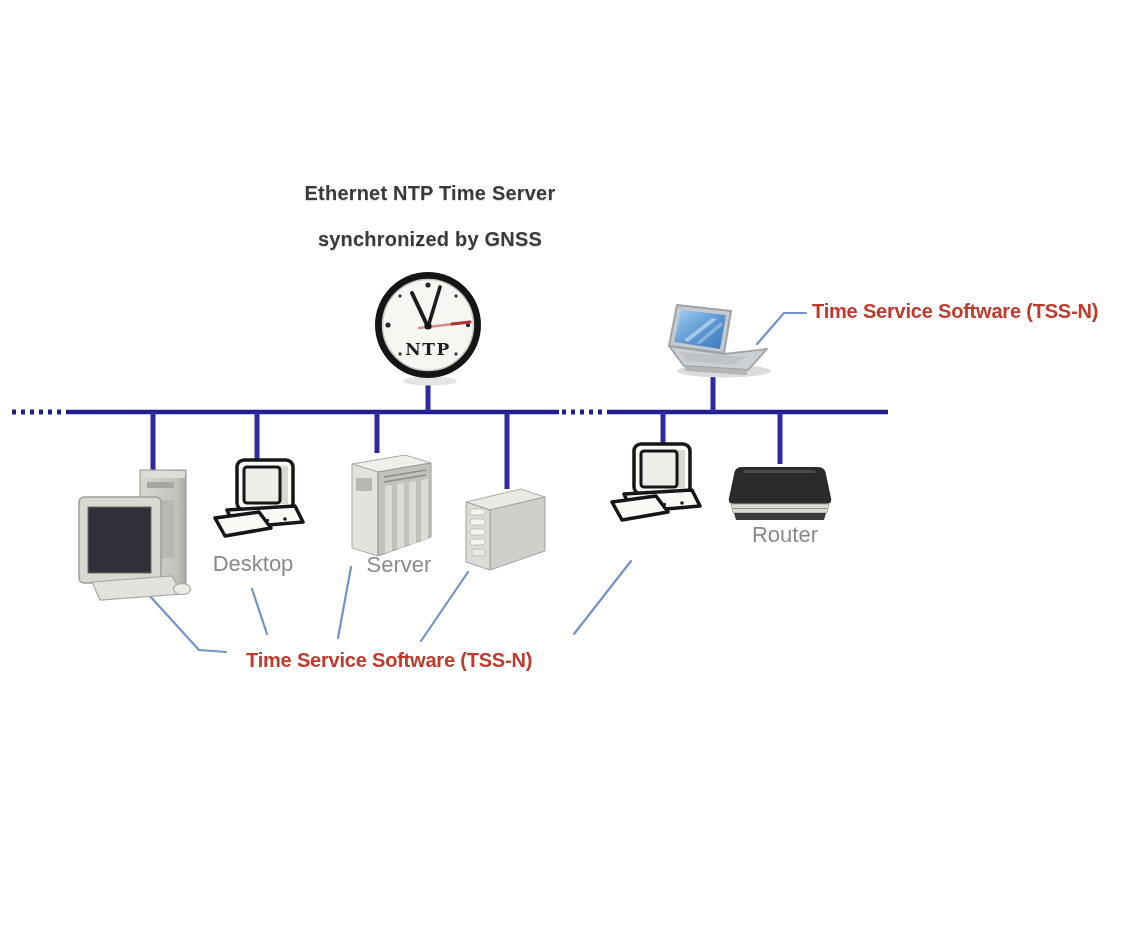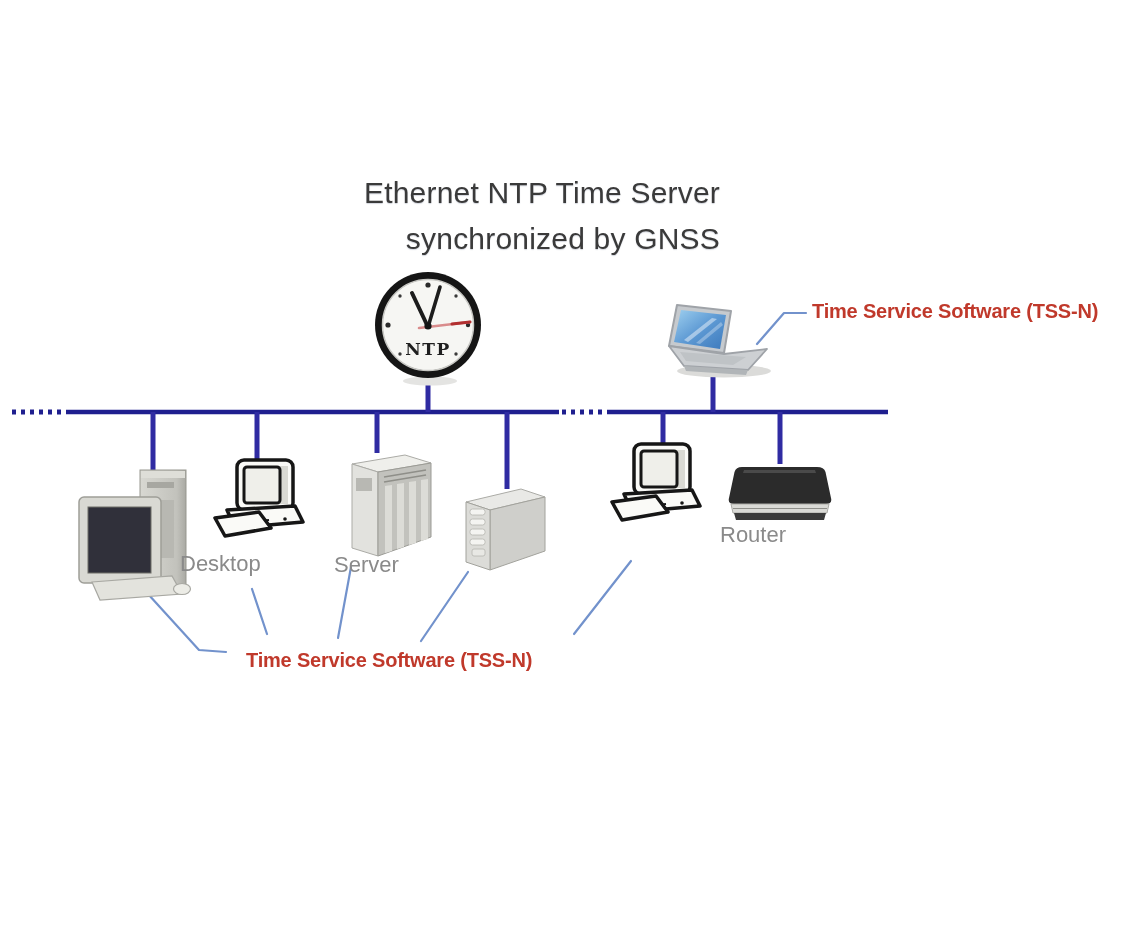--- a/index.html
+++ b/index.html
@@ -10,27 +10,27 @@
     --title-text:#3A3A3A;
     --device-label-gray:#8A8A8A;
   }
   html,body{margin:0;padding:0;background:#fff;}
   .canvas{
     position:relative;width:1140px;height:928px;background:#ffffff;overflow:hidden;
     font-family:"Liberation Sans", sans-serif;
   }
   svg.overlay{position:absolute;left:0;top:0;}
   .title{
-    position:absolute;left:140px;top:170px;width:580px;text-align:right;
-    color:var(--title-text);font-weight:normal;font-size:30px;line-height:46px;
+    position:absolute;left:140px;top:170px;width:580px;text-align:center;
+    color:var(--title-text);font-weight:bold;font-size:20px;line-height:46px;
     letter-spacing:.2px;text-shadow:0 1px 1px rgba(80,90,120,.25);
   }
   .dev-label{
     position:absolute;color:var(--device-label-gray);font-size:22px;
-    text-align:left;width:130px;font-weight:normal;
+    text-align:center;width:130px;font-weight:normal;
   }
   .tss{
     position:absolute;color:var(--annotation-red);font-weight:bold;font-size:20px;
     white-space:nowrap;letter-spacing:-.2px;
   }
 </style>
 </head>
 <body>
 
 <div class="canvas">
@@ -167,20 +167,20 @@
       <polygon points="680,352 746,357 733,365 686,361" fill="#BFC3C6"></polygon>
       <polygon points="684,366 748,370 746,375 686,371" fill="#B1B5B8"></polygon>
     </g>
   </svg>
 
   <div class="title">
     <div>Ethernet NTP Time Server</div>
     <div>synchronized by GNSS</div>
   </div>
 
-  <div class="dev-label" style="left:180px;top:551px;">Desktop</div>
+  <div class="dev-label" style="left:188px;top:551px;">Desktop</div>
   <div class="dev-label" style="left:334px;top:552px;">Server</div>
   <div class="dev-label" style="left:720px;top:522px;">Router</div>
 
   <div class="tss" style="left:812px;top:300px;">Time Service Software (TSS-N)</div>
   <div class="tss" style="left:246px;top:649px;">Time Service Software (TSS-N)</div>
 
 </div>
 
 </body></html>

